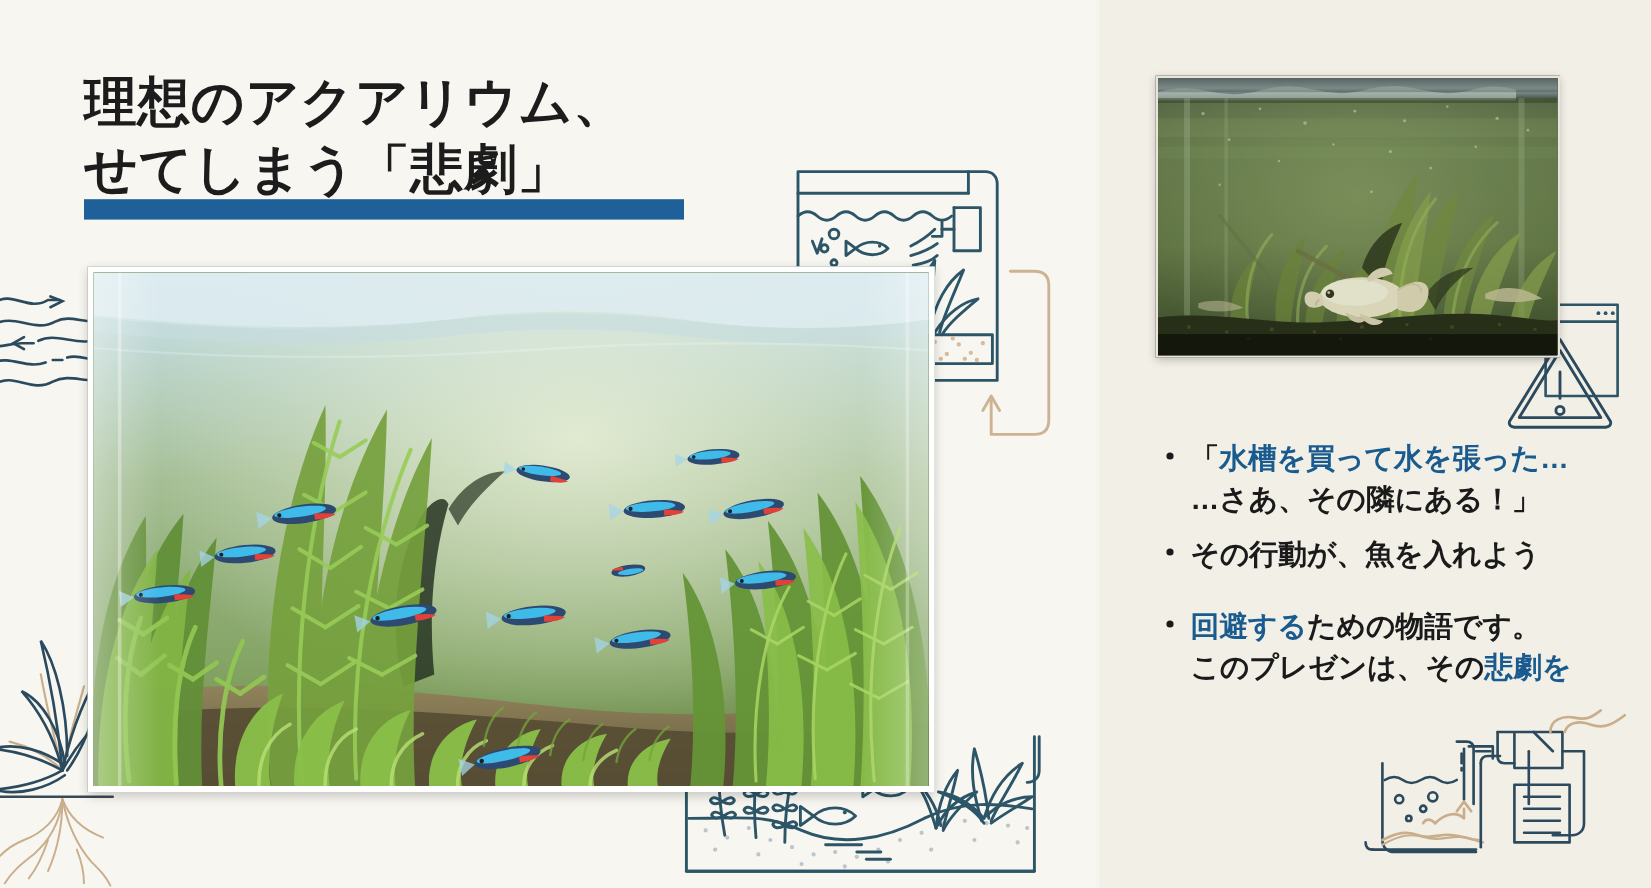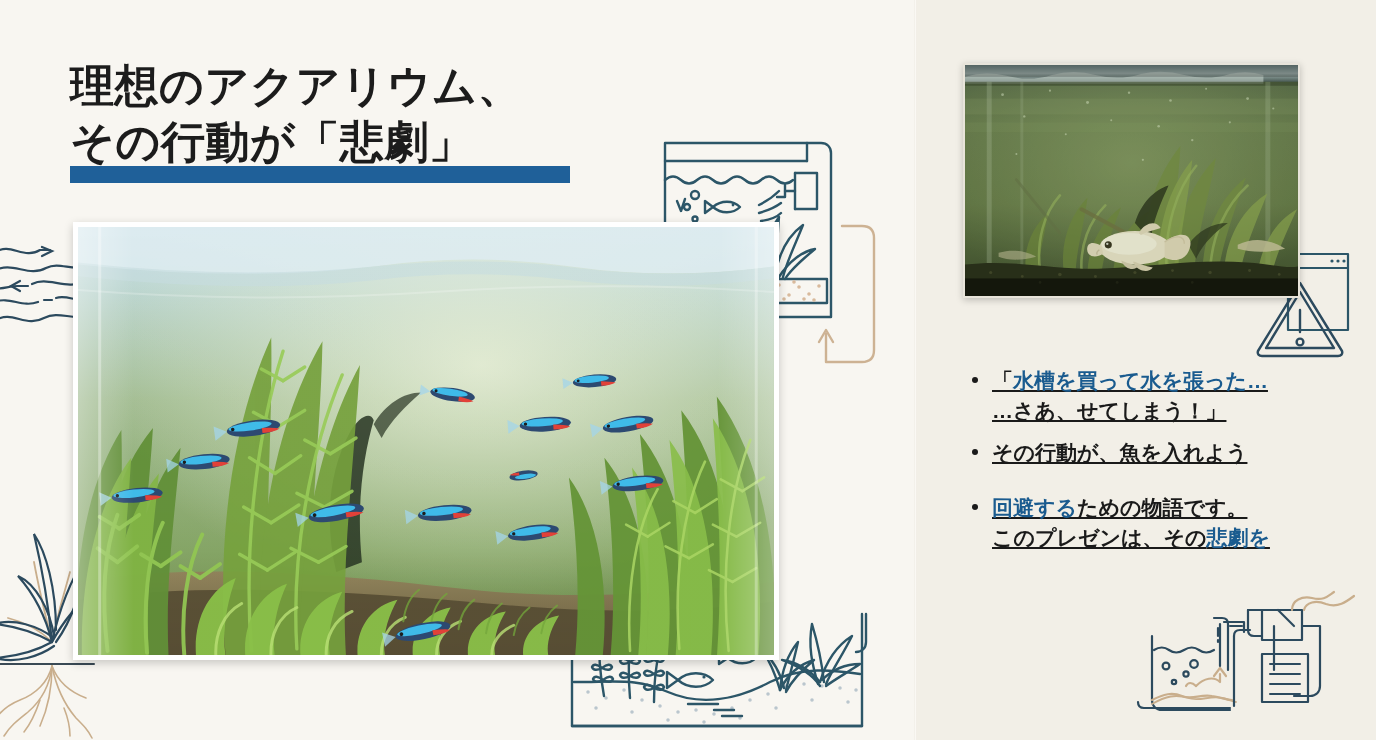--- a/index.html
+++ b/index.html
@@ -73,22 +73,22 @@
     overflow:hidden; background:#1b2415;
   }
   #murky-photo .scene { position:absolute; inset:0; }
 
   
   #bullets {
     position:absolute; left:962px; top:366px; width:400px;
   }
   .bullet {
     position:relative;
-    font-size:21px; font-weight:700; color:#1a1a1a;
-    line-height:1.42; letter-spacing:0px;text-decoration:underline;
+    font-size:24px; font-weight:700; color:#1a1a1a;
+    line-height:1.42; letter-spacing:0px;
   }
   .bullet + .bullet { margin-top:12px; }
   #bullet-3 { margin-top:26px; }
   .bullet .dot {
     position:absolute; left:10px; top:11px;
     width:6px; height:6px; border-radius:50%; background:#1a1a1a;
   }
   .b-indent { padding-left:30px; display:block; }
   .b-flush  { padding-left:0px;  display:block; }
   .hl-blue  { color:#1a5b8f; }
@@ -369,21 +369,21 @@
 
       <g stroke="#c9ae8c" stroke-width="2.2">
         <path d="M166 14 C166 4, 176 0, 186 2 C198 5, 202 0, 208 -4"></path>
         <path d="M178 14 C180 6, 190 4, 200 8 C212 12, 220 6, 228 0"></path>
       </g>
     </svg>
   </div>
 
   <div id="title-block">
     <div class="title-line">理想のアクアリウム、</div>
-    <div class="title-line">その行動が「悲劇」</div>
+    <div class="title-line">せてしまう「悲劇」</div>
   </div>
   <div id="title-underline"></div>
 
   <div id="hero-photo">
     <svg class="scene" viewBox="0 0 706 438" preserveAspectRatio="none">
       <defs>
         <linearGradient id="hWater" x1="0" y1="0" x2="0" y2="1">
           <gradient-stop></gradient-stop>
           <stop offset="0%" stop-color="#cfe2ea"></stop>
           <stop offset="14%" stop-color="#b9d4cf"></stop>
@@ -748,21 +748,21 @@
       <rect x="0" y="0" width="337" height="12" fill="#000" opacity=".22"></rect>
       <rect x="0" y="216" width="337" height="19" fill="#000" opacity=".5"></rect>
     </svg>
   </div>
 
   <div id="bullets">
 
     <div class="bullet" id="bullet-1">
       <span class="dot"></span>
       <span class="b-indent"><span>「</span><span class="hl-blue">水槽を買って水を張った…</span></span>
-      <span class="b-indent">…さあ、せてしまう！」</span>
+      <span class="b-indent">…さあ、その隣にある！」</span>
     </div>
 
     <div class="bullet" id="bullet-2">
       <span class="dot"></span>
       <span class="b-indent">その行動が、魚を入れよう</span>
     </div>
 
     <div class="bullet" id="bullet-3">
       <span class="dot"></span>
       <span class="b-indent"><span class="hl-blue">回避する</span><span>ための物語です。</span></span>

